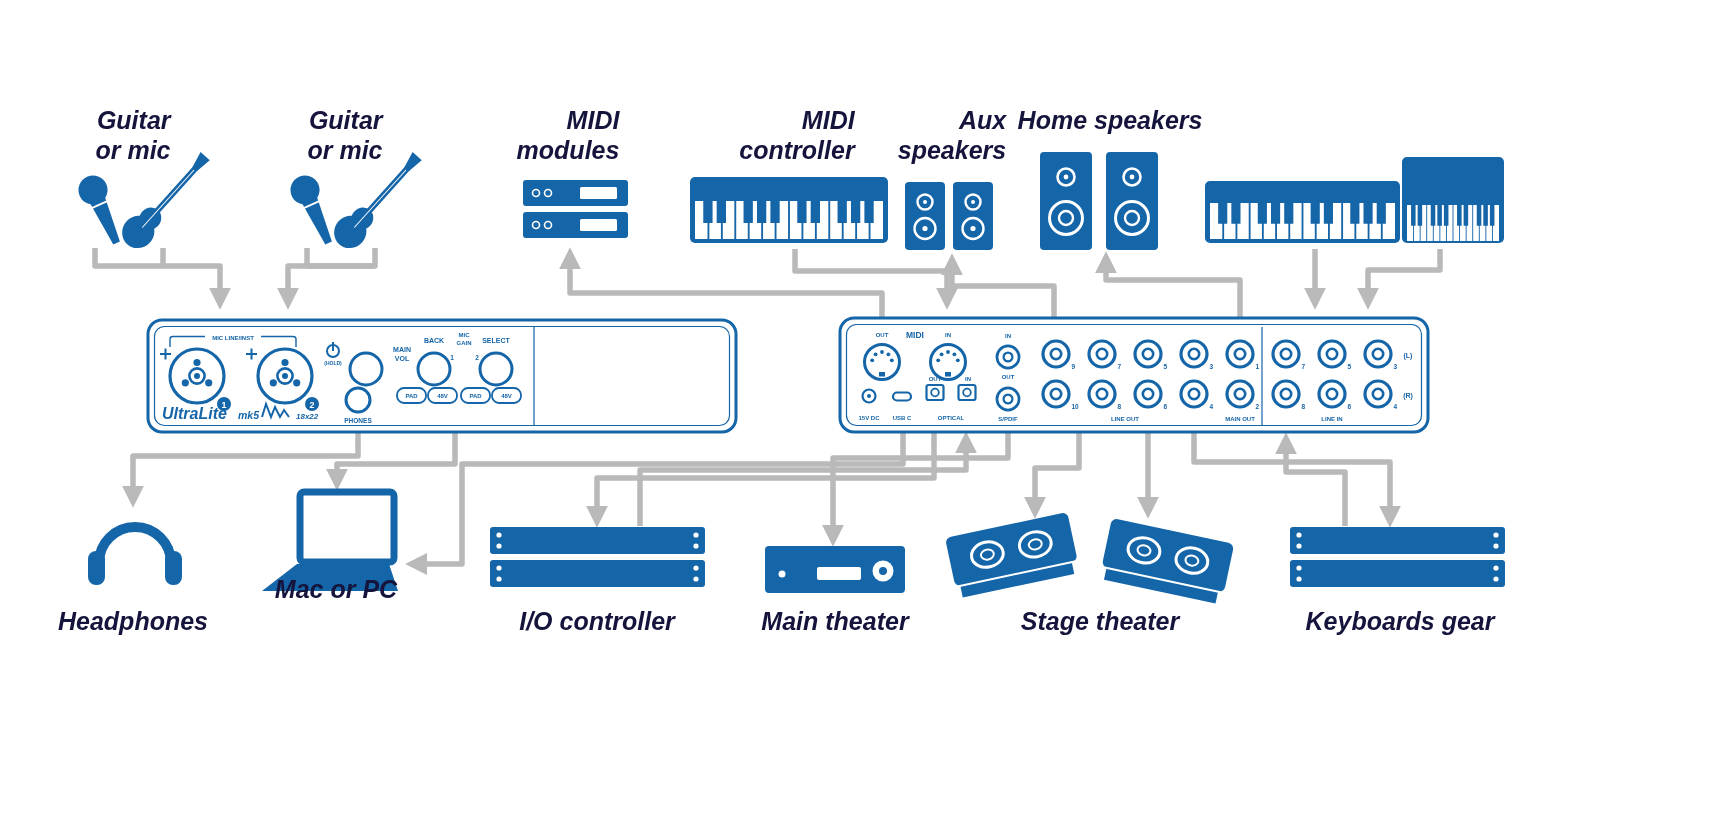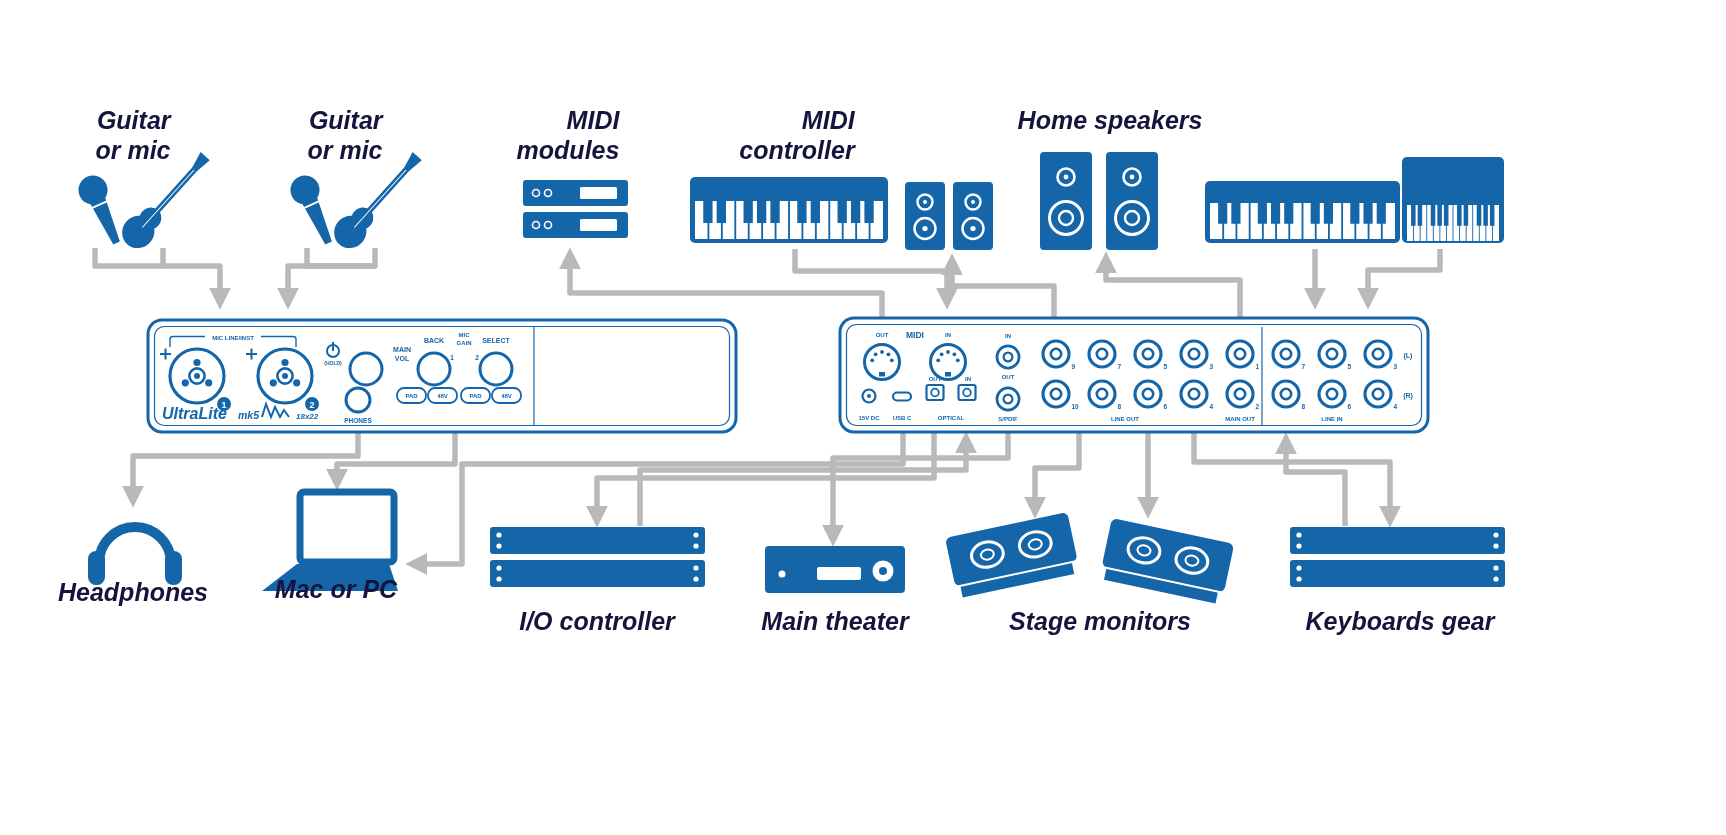--- a/index.html
+++ b/index.html
@@ -328,22 +328,24 @@
 </svg>
 
 <div class="lbl" style="left:133px;top:106px">Guitar
 or mic</div>
 <div class="lbl" style="left:345px;top:106px">Guitar
 or mic</div>
 <div class="lbl" style="left:568px;top:106px">MIDI
 modules</div>
 <div class="lbl" style="left:797px;top:106px">MIDI
 controller</div>
+<div class="lbl" style="left:952px;top:106px">Aux
+speakers</div>
 <div class="lbl" style="left:1110px;top:106px">Home speakers</div>
 
-<div class="lbl" style="left:133px;top:578px">Headphones</div>
+<div class="lbl" style="left:133px;top:607px">Headphones</div>
 <div class="lbl" style="left:336px;top:575px">Mac or PC</div>
 <div class="lbl" style="left:597px;top:607px">I/O controller</div>
 <div class="lbl" style="left:835px;top:607px">Main theater</div>
-<div class="lbl" style="left:1100px;top:607px">Stage monitors</div>
+<div class="lbl" style="left:1100px;top:607px">Stage theater</div>
 <div class="lbl" style="left:1400px;top:607px">Keyboards gear</div>
 
 </div>
 
 </body></html>

